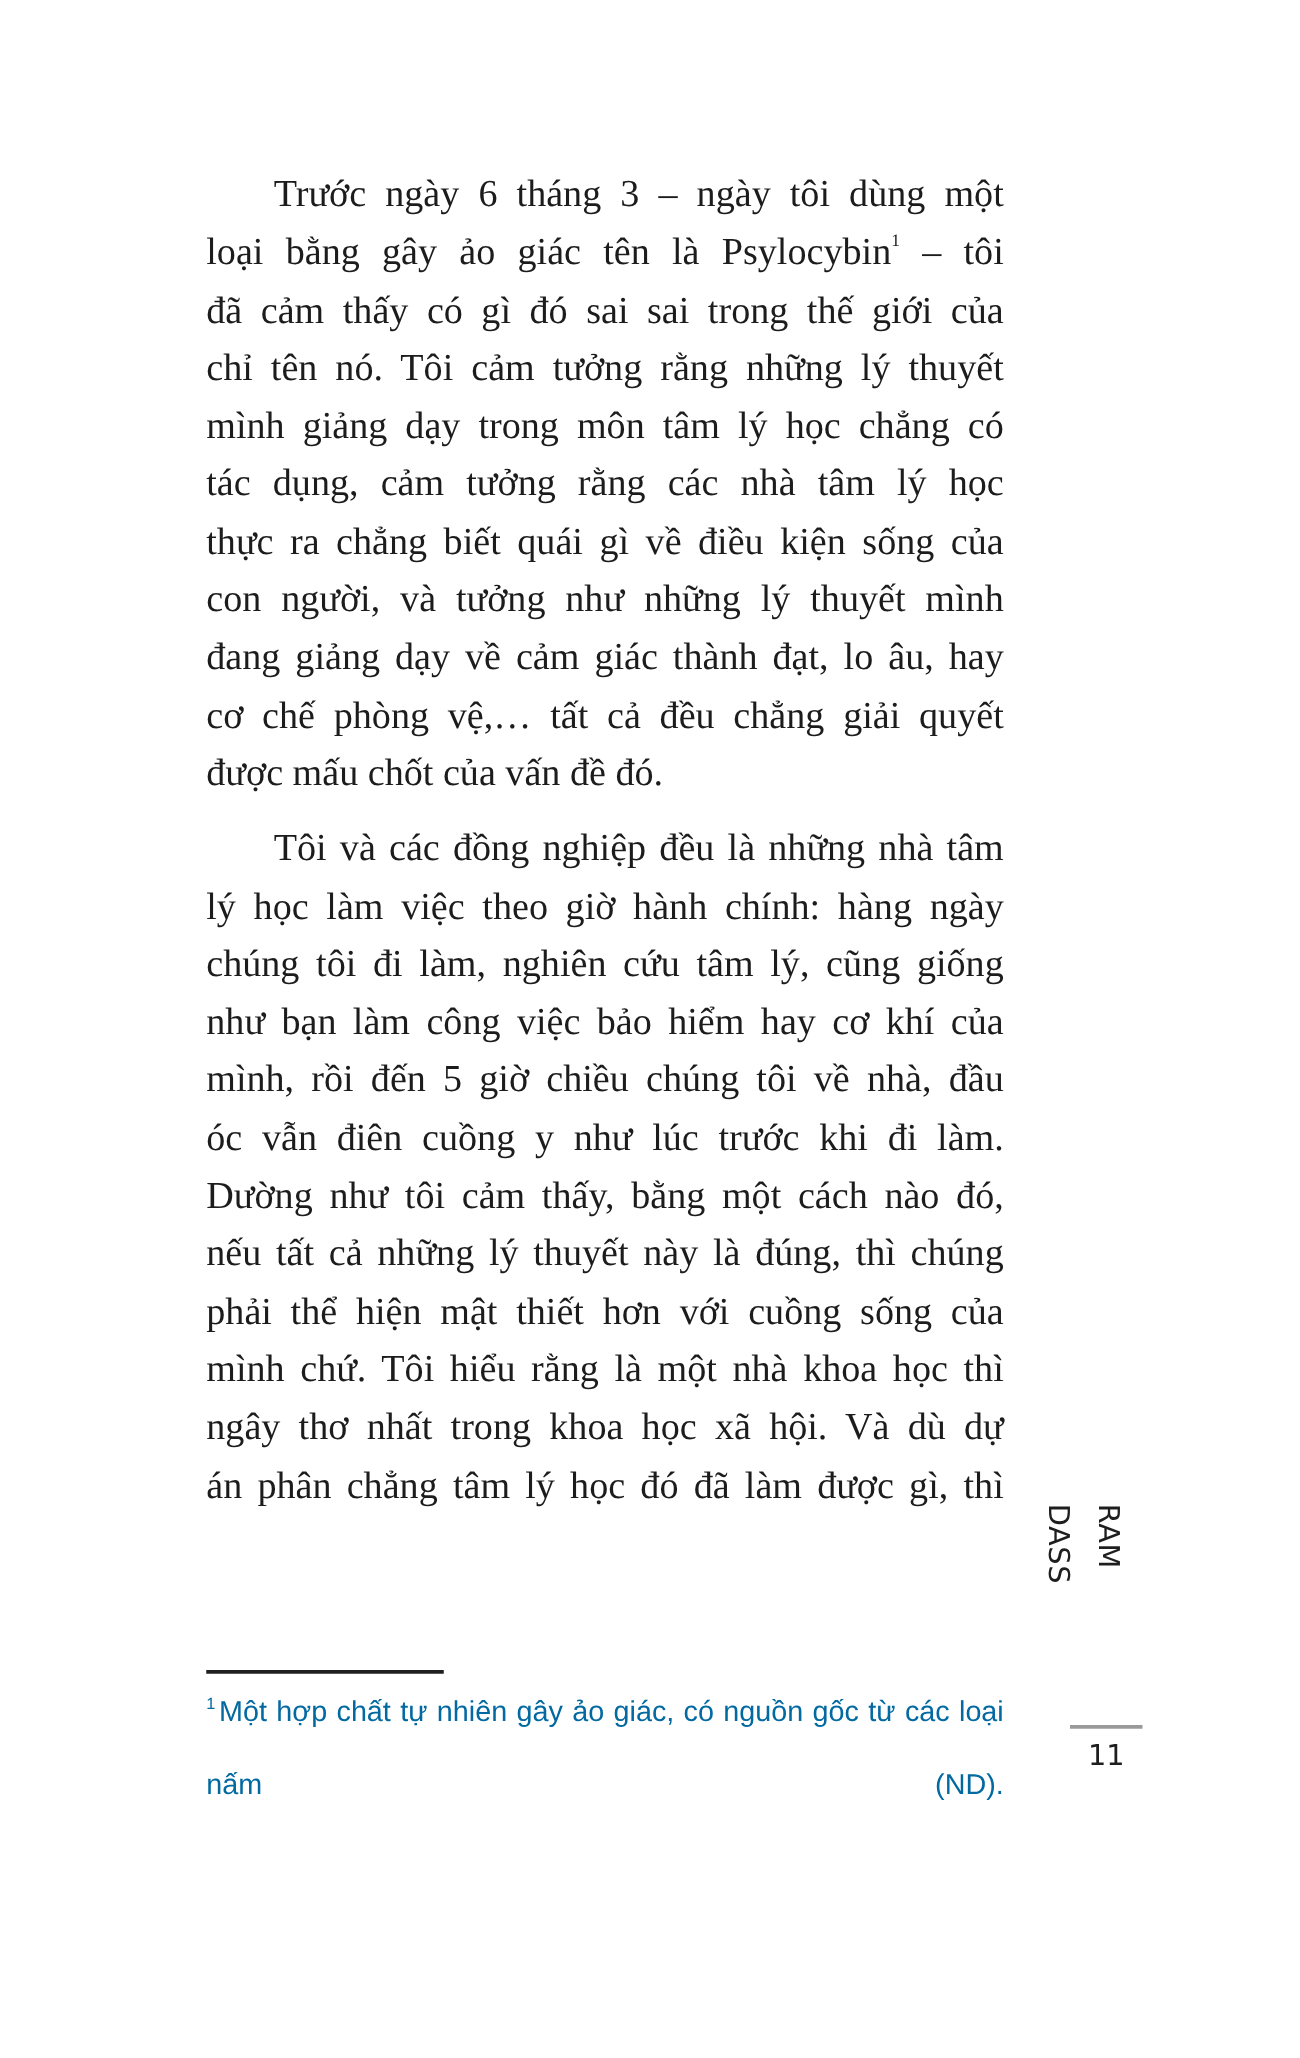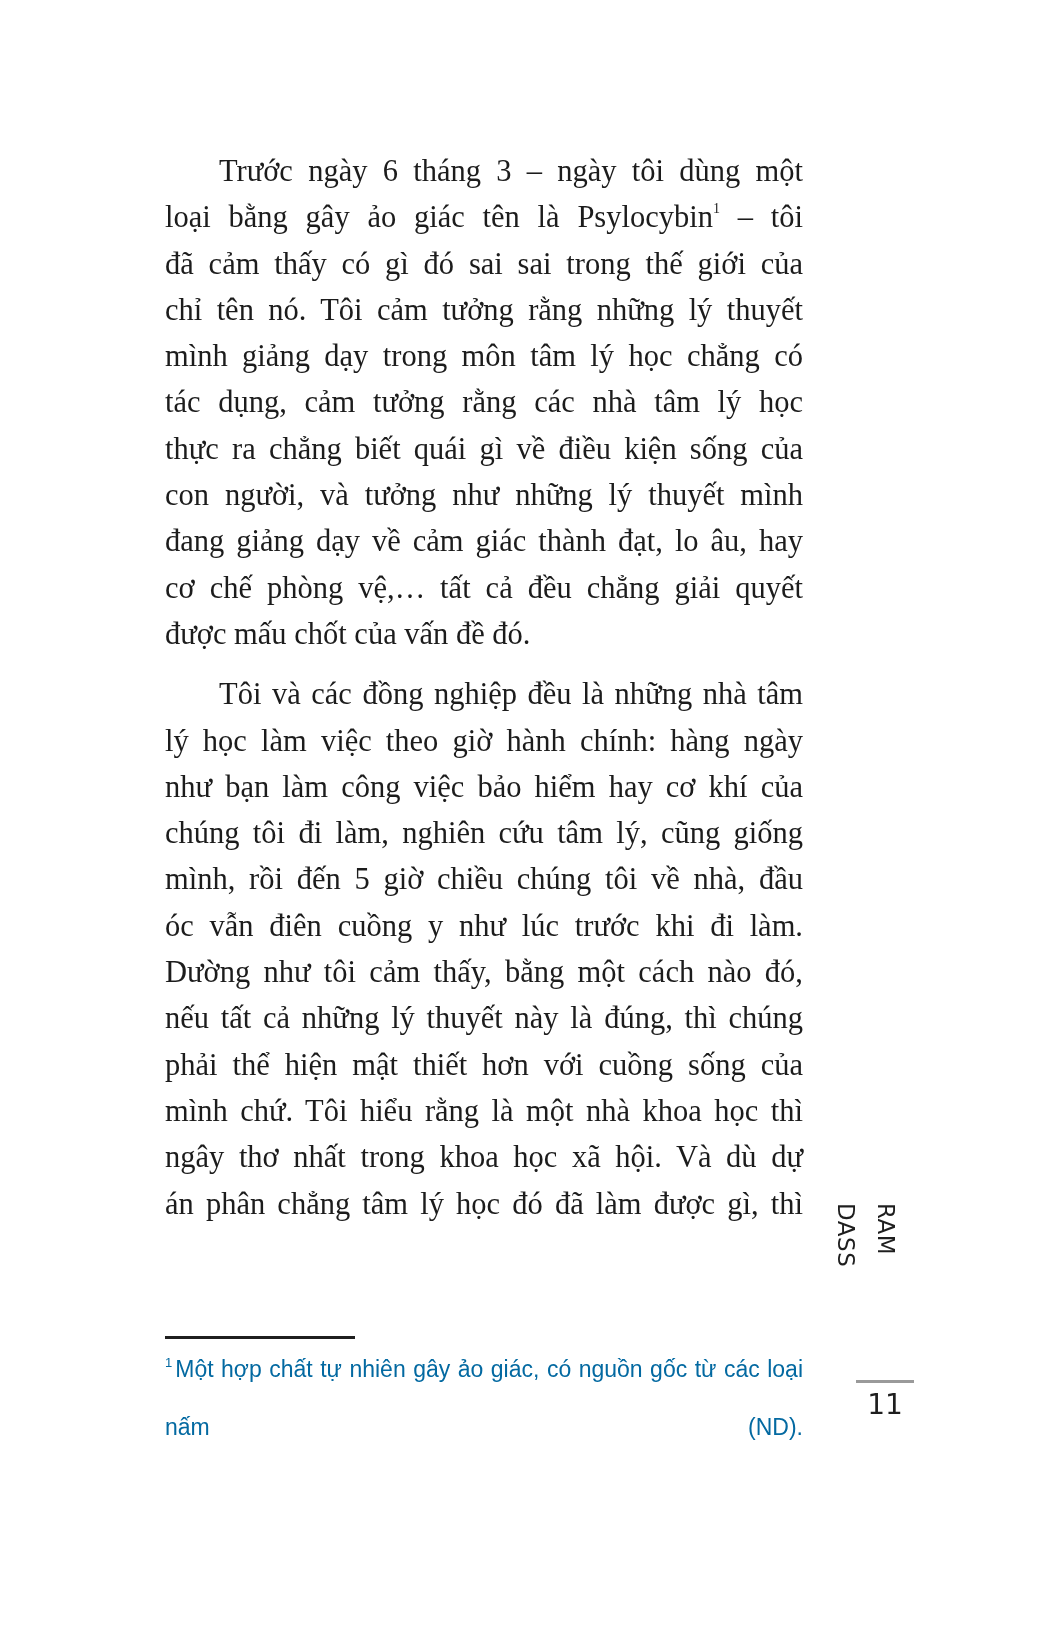--- a/index.html
+++ b/index.html
@@ -1,19 +1,19 @@
 <!DOCTYPE html>
 <html><head>
 <meta charset="utf-8">
 <style>
   html, body { margin: 0; padding: 0; background: #ffffff; }
   body { width: 1040px; height: 1646px; position: relative; overflow: hidden; }
   .page { position: absolute; left: 0; top: 0; width: 1040px; height: 1646px; background: #fff; }
   .body-text {
-    position: absolute; left: 165px; top: 148px; width: 638px;
+    position: absolute; left: 165px; top: 132px; width: 638px;
     font-family: "Liberation Serif", "DejaVu Serif", serif;
     font-size: 30.5px; line-height: 46.3px; color: #1c1c1c;
     text-align: justify;
   }
   .para { margin: 0; text-indent: 54px; text-align: justify; text-align-last: justify; }
   .para + .para { margin-top: 14px; }
   .line { display: block; text-align: justify; text-align-last: justify; text-indent: 0; white-space: nowrap; }
   .line.first { padding-left: 54px; }
   .line.end { text-align-last: left; }
   sup.fn { font-size: 14px; vertical-align: 14px; line-height: 0; }
@@ -29,21 +29,21 @@
     position: absolute; left: 866px; top: 1203px; width: 40px; height: 118px;
     writing-mode: vertical-rl; text-orientation: sideways;
     font-family: "DejaVu Sans", "Liberation Sans", sans-serif;
     font-size: 23px; letter-spacing: 0.5px; color: #1e1e1e; line-height: 40px;
     text-align: left;
   }
   .page-rule { position: absolute; left: 856px; top: 1380px; width: 58px; height: 3px; background: #9a9a9a; }
   .page-number {
     position: absolute; left: 856px; top: 1388px; width: 58px; text-align: center;
     font-family: "DejaVu Sans", "Liberation Sans", sans-serif;
-    font-size: 28px; color: #1e1e1e; line-height: 34px;
+    font-size: 23px; color: #1e1e1e; line-height: 34px;
   }
 </style>
 </head>
 <body>
 
 <div class="page">
 
   <div class="body-text">
     <p class="para">
       <span class="line first">Trước ngày 6 tháng 3 – ngày tôi dùng một</span>
@@ -54,22 +54,22 @@
       <span class="line">tác dụng, cảm tưởng rằng các nhà tâm lý học</span>
       <span class="line">thực ra chẳng biết quái gì về điều kiện sống của</span>
       <span class="line">con người, và tưởng như những lý thuyết mình</span>
       <span class="line">đang giảng dạy về cảm giác thành đạt, lo âu, hay</span>
       <span class="line">cơ chế phòng vệ,… tất cả đều chẳng giải quyết</span>
       <span class="line end">được mấu chốt của vấn đề đó.</span>
     </p>
     <p class="para">
       <span class="line first">Tôi và các đồng nghiệp đều là những nhà tâm</span>
       <span class="line">lý học làm việc theo giờ hành chính: hàng ngày</span>
+      <span class="line">chúng tôi đi làm, nghiên cứu tâm lý, cũng giống</span>
       <span class="line">như bạn làm công việc bảo hiểm hay cơ khí của</span>
-      <span class="line">chúng tôi đi làm, nghiên cứu tâm lý, cũng giống</span>
       <span class="line">mình, rồi đến 5 giờ chiều chúng tôi về nhà, đầu</span>
       <span class="line">óc vẫn điên cuồng y như lúc trước khi đi làm.</span>
       <span class="line">Dường như tôi cảm thấy, bằng một cách nào đó,</span>
       <span class="line">nếu tất cả những lý thuyết này là đúng, thì chúng</span>
       <span class="line">phải thể hiện mật thiết hơn với cuồng sống của</span>
       <span class="line">mình chứ. Tôi hiểu rằng là một nhà khoa học thì</span>
       <span class="line">ngây thơ nhất trong khoa học xã hội. Và dù dự</span>
       <span class="line">án phân chẳng tâm lý học đó đã làm được gì, thì</span>
     </p>
   </div>

